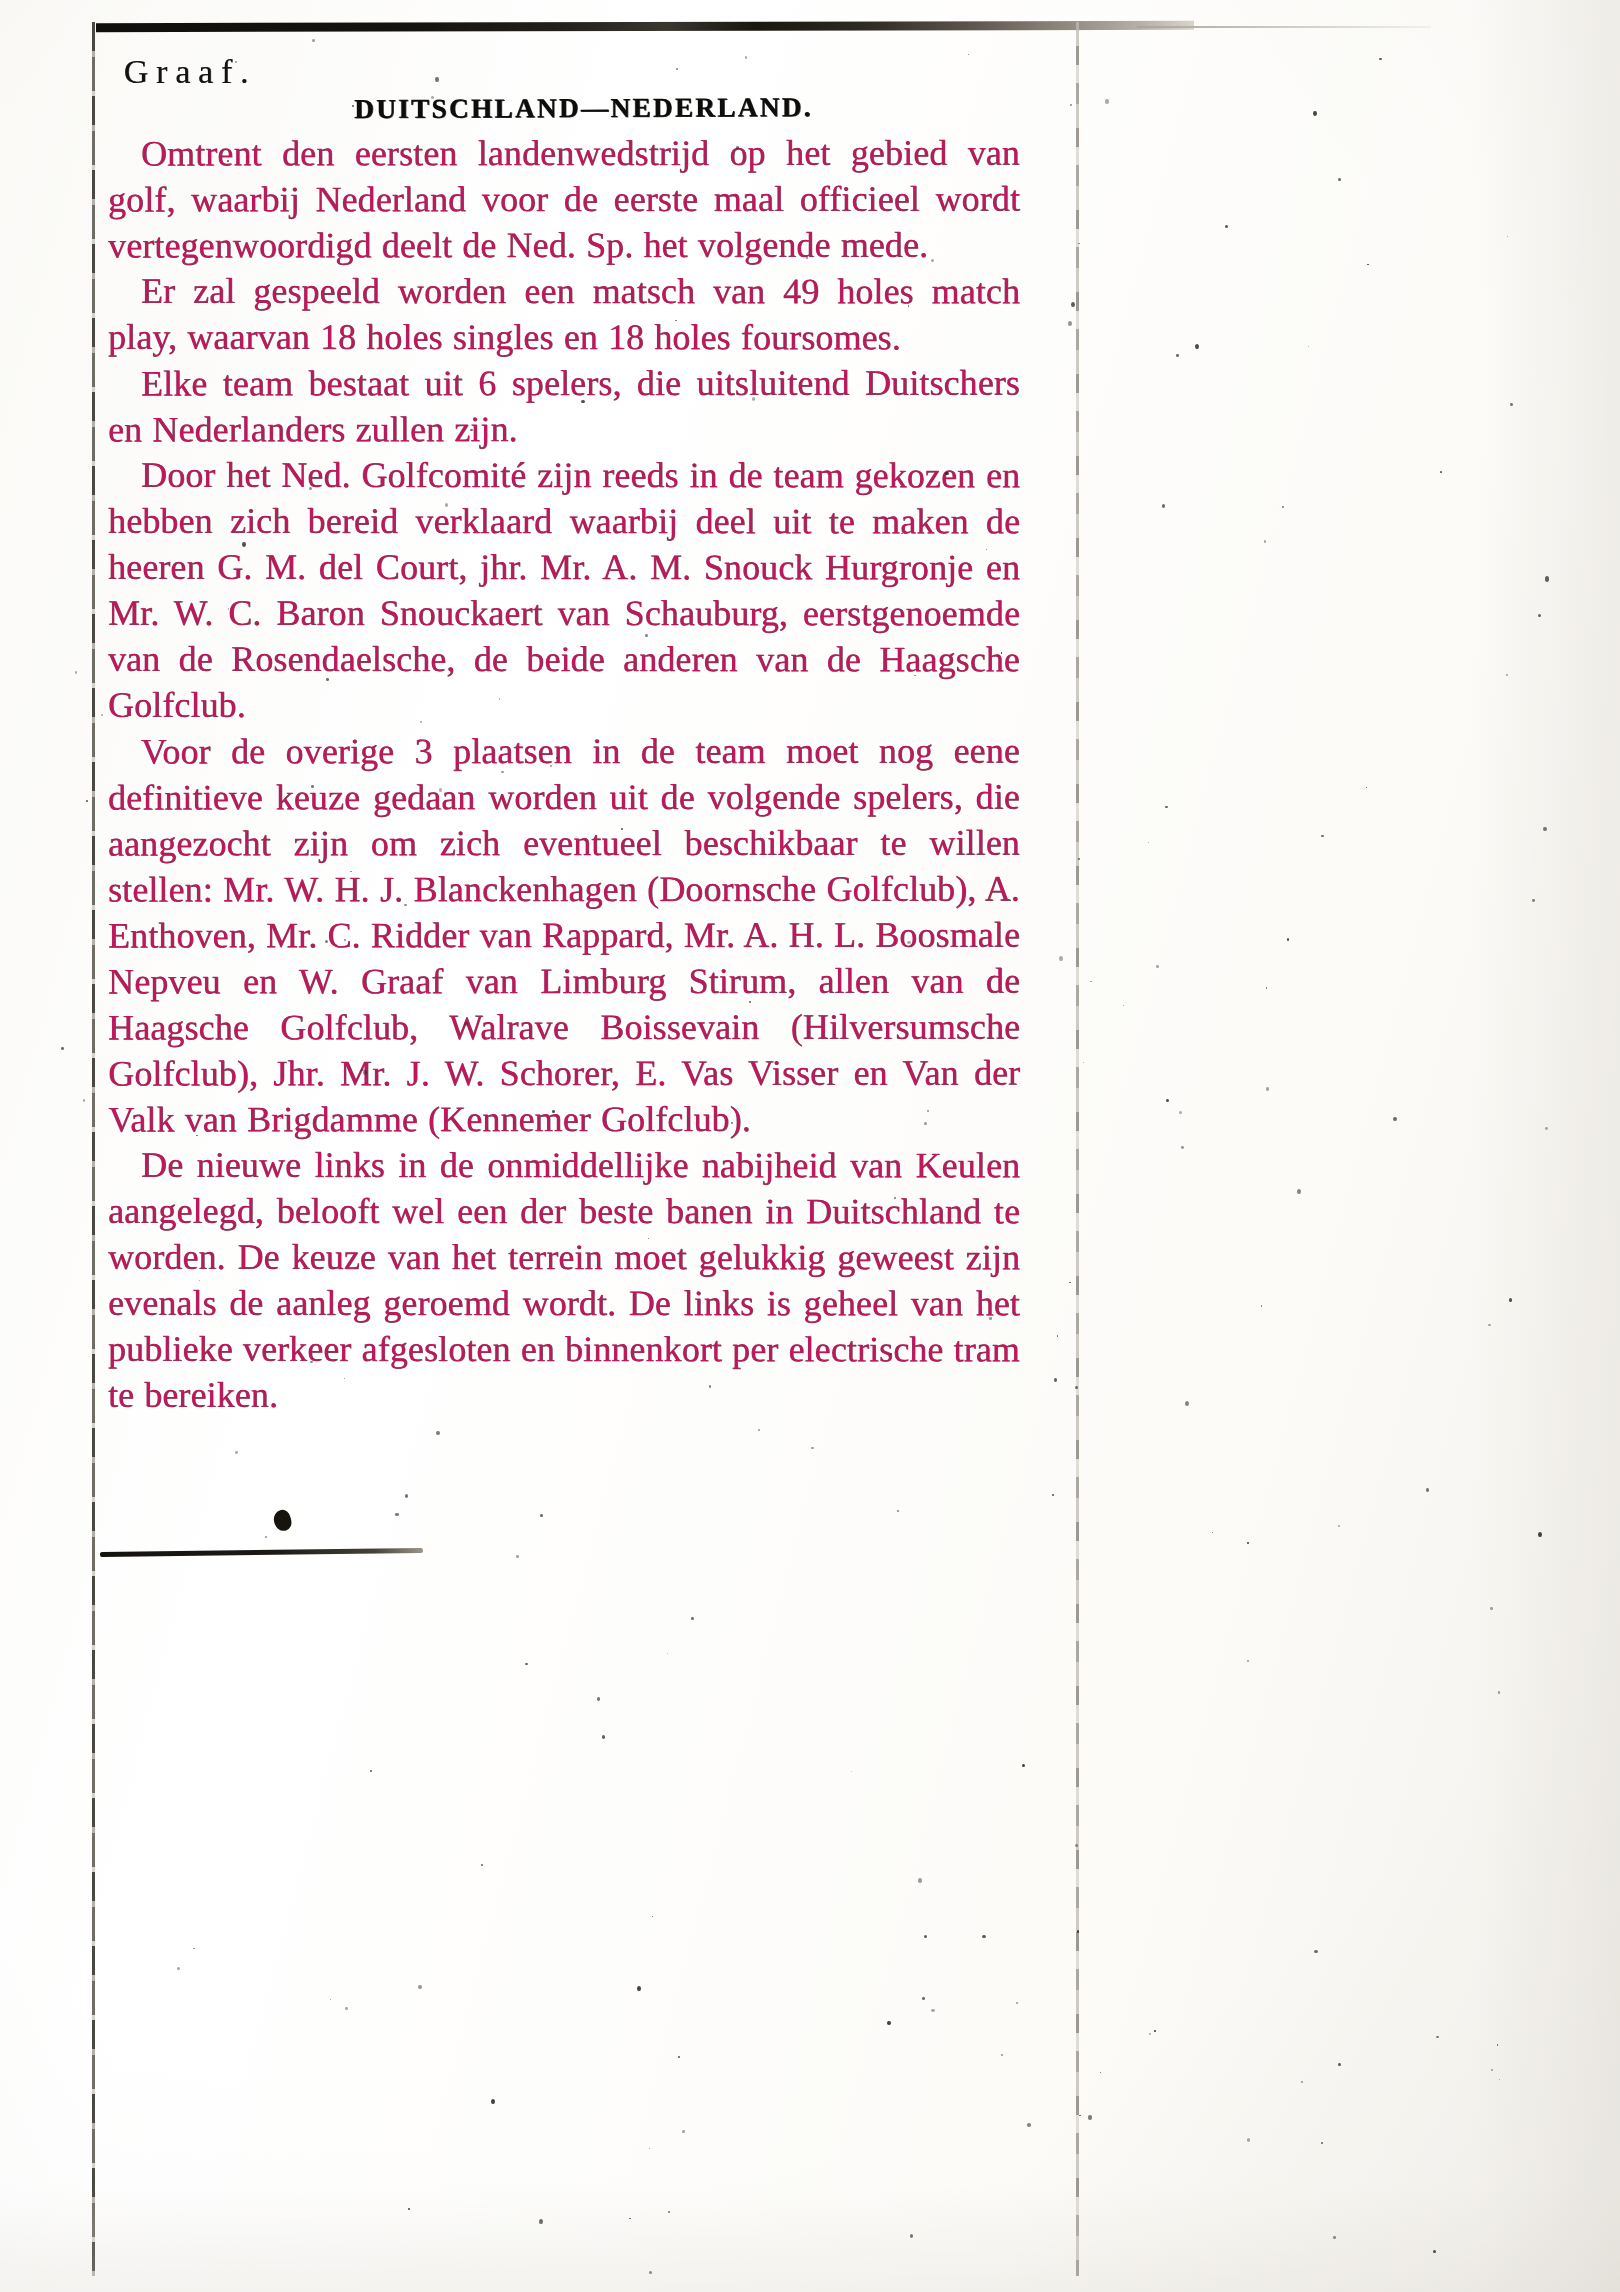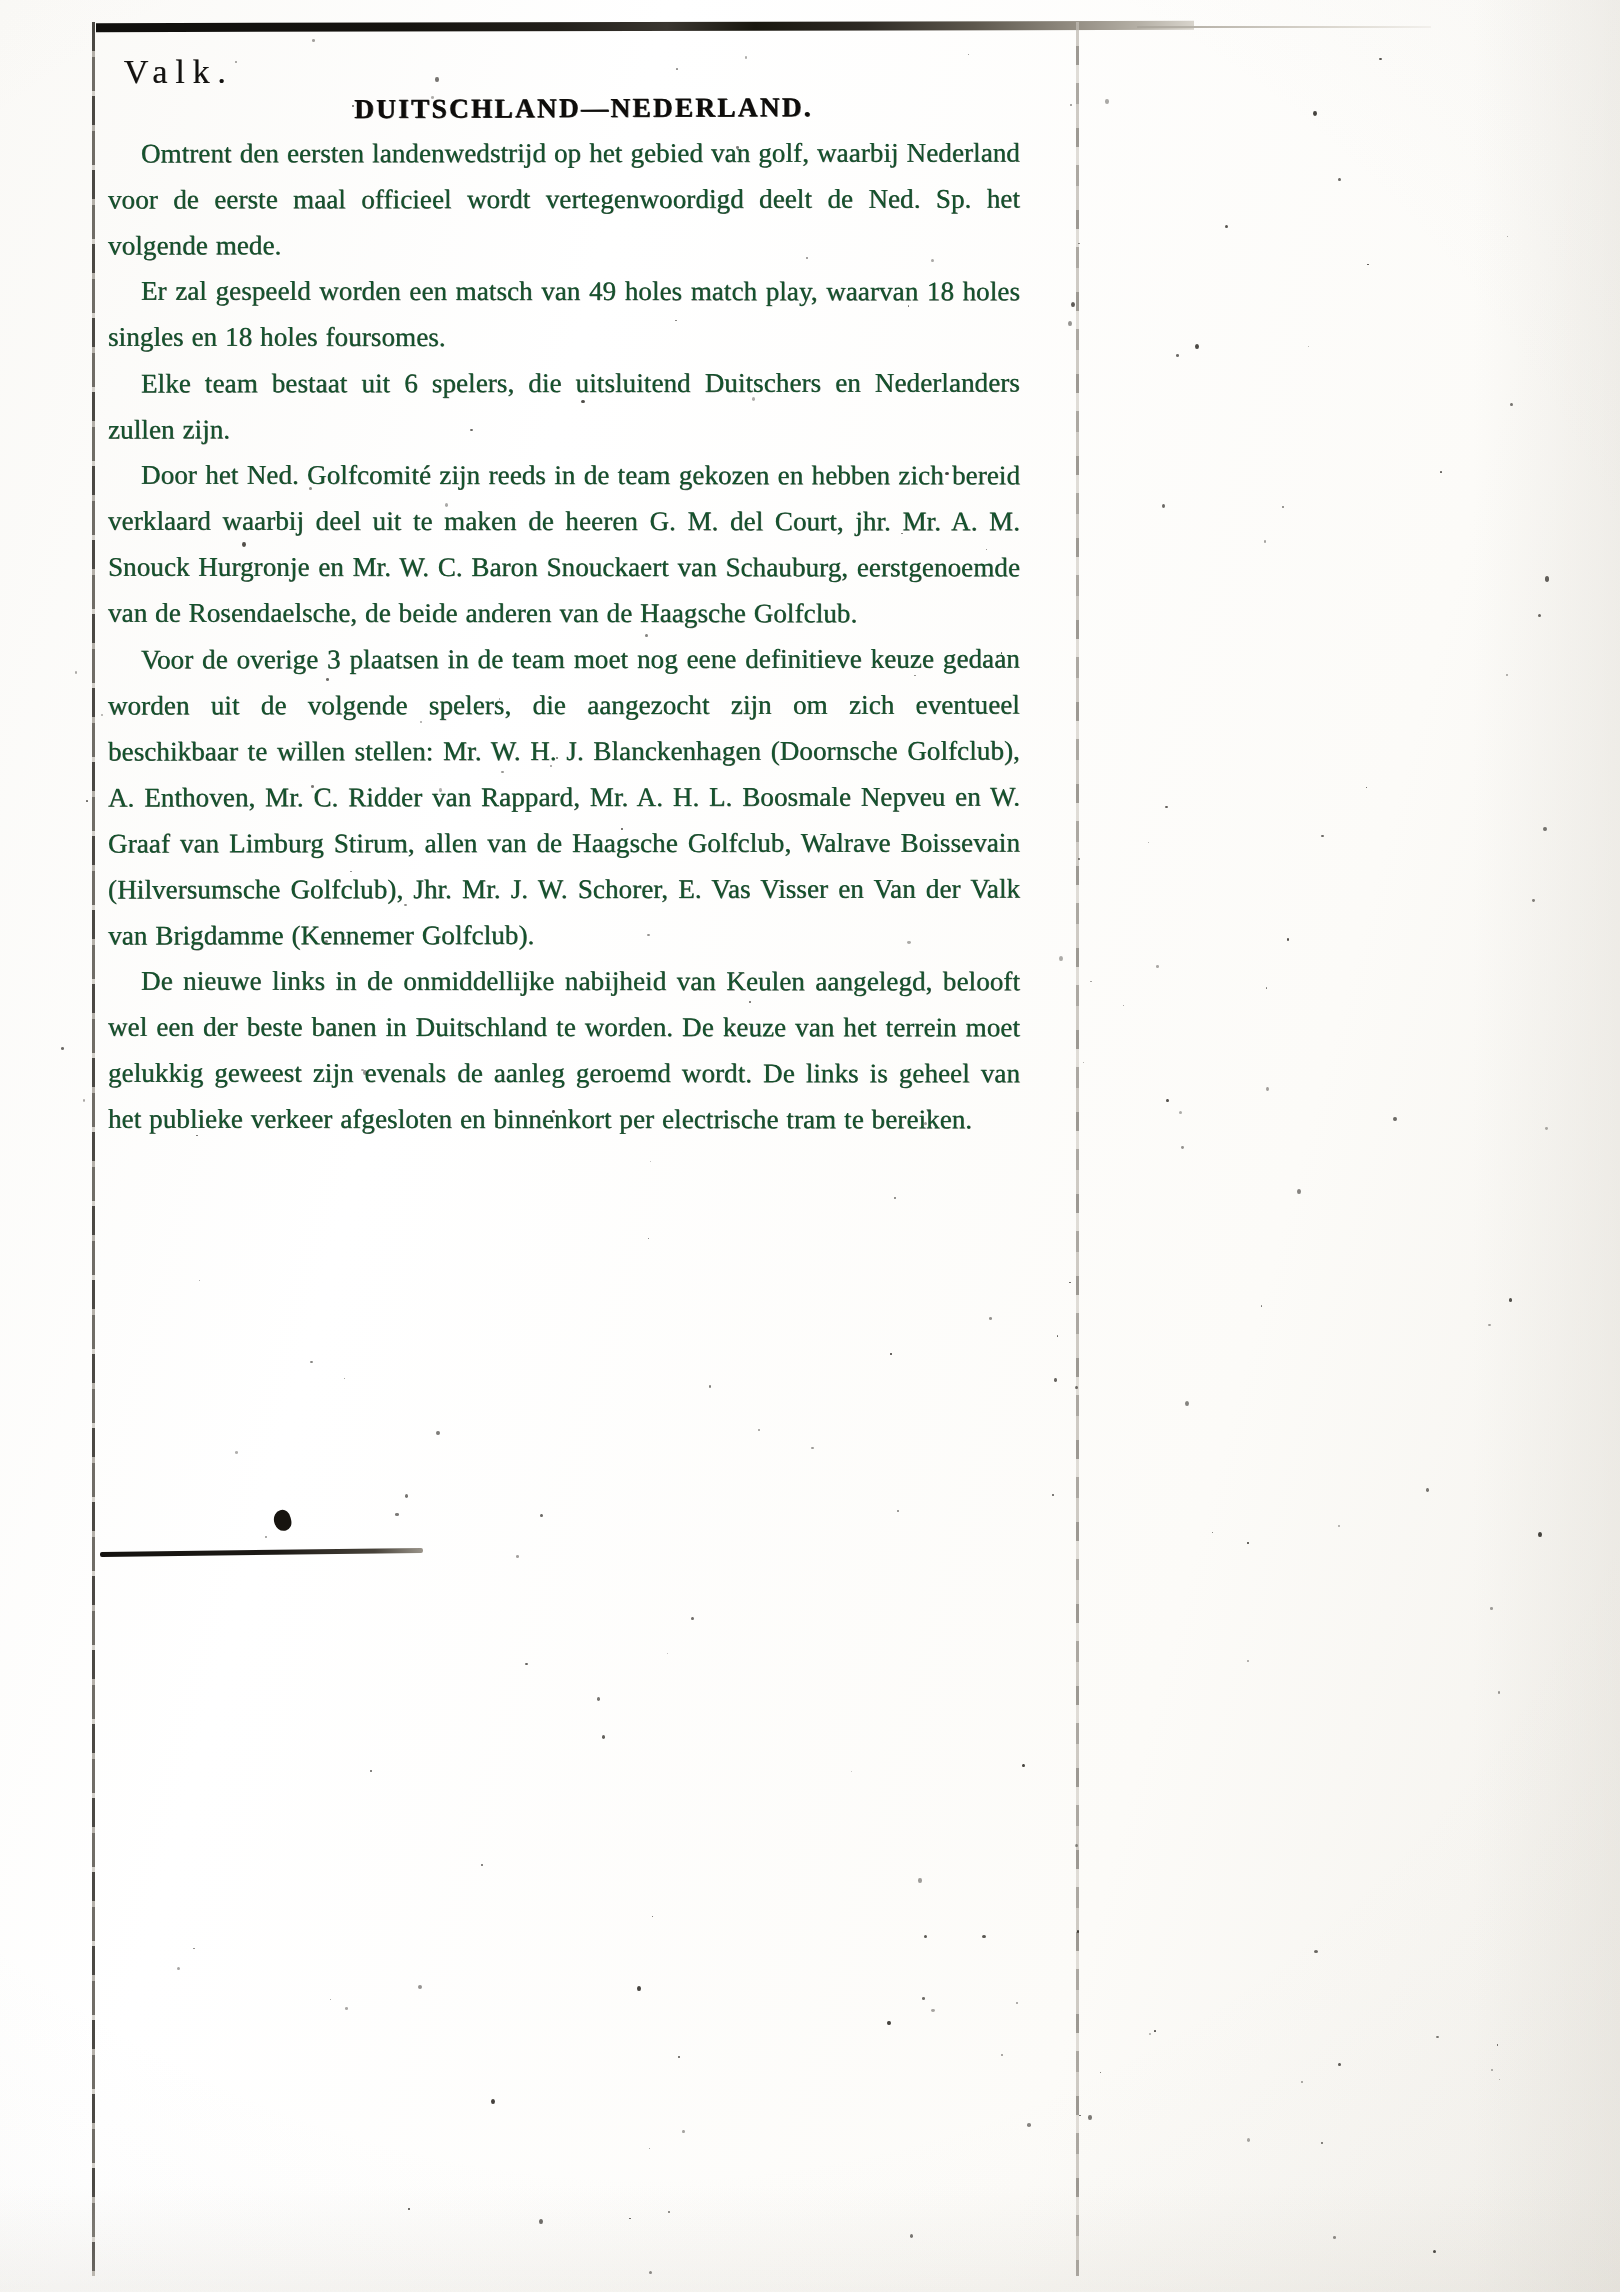--- a/index.html
+++ b/index.html
@@ -110,23 +110,23 @@
     font-size: 27.4px;
     font-weight: bold;
     letter-spacing: 2.2px;
     color: #0e0d0b;
     margin: 0 0 5.9px 39px;
     transform: rotate(-0.25deg);
     text-shadow: 0.7px 0.5px 0 rgba(15,13,11,0.75), -0.4px 0.3px 0 rgba(15,13,11,0.35);
   }
 
   .para {
-    font-size: 27px;
+    font-size: 36px;
     line-height: 46px;
-    color: #14532d;
+    color: #be185d;
     text-align: justify;
     margin: 0;
     letter-spacing: 0.1px;
     word-spacing: 1px;
     text-shadow: 0.5px 0.3px 0 rgba(18,16,13,0.62), -0.3px 0.2px 0 rgba(18,16,13,0.22);
   }
   .para .ind { display: inline-block; width: 33px; }
 
   
   .para:nth-of-type(odd)  { transform: rotate(-0.055deg); }
@@ -185,21 +185,21 @@
   <div id="paper-tint"></div>
 
   <div id="top-rule"></div>
   <div id="top-rule-tail"></div>
 
   <div class="col-rule" id="col-rule-left"></div>
   <div class="col-rule" id="col-rule-right"></div>
 
   <div id="article">
 
-    <h1 id="headline-golf">Valk.</h1>
+    <h1 id="headline-golf">Graaf.</h1>
 
     <h2 id="subhead-match">DUITSCHLAND—NEDERLAND.</h2>
 
     <p class="para"><span class="ind"></span><span>Omtrent den eersten landenwedstrijd op het gebied van golf, waarbij Nederland voor de eerste maal officieel wordt vertegenwoordigd deelt de Ned. Sp. het volgende mede.</span></p>
 
 
     <p class="para"><span class="ind"></span><span>Er zal gespeeld worden een matsch van 49 holes match play, waarvan 18 holes singles en 18 holes foursomes.</span></p>
 
     <p class="para"><span class="ind"></span><span>Elke team bestaat uit 6 spelers, die uitsluitend Duitschers en Nederlanders zullen zijn.</span></p>
 

